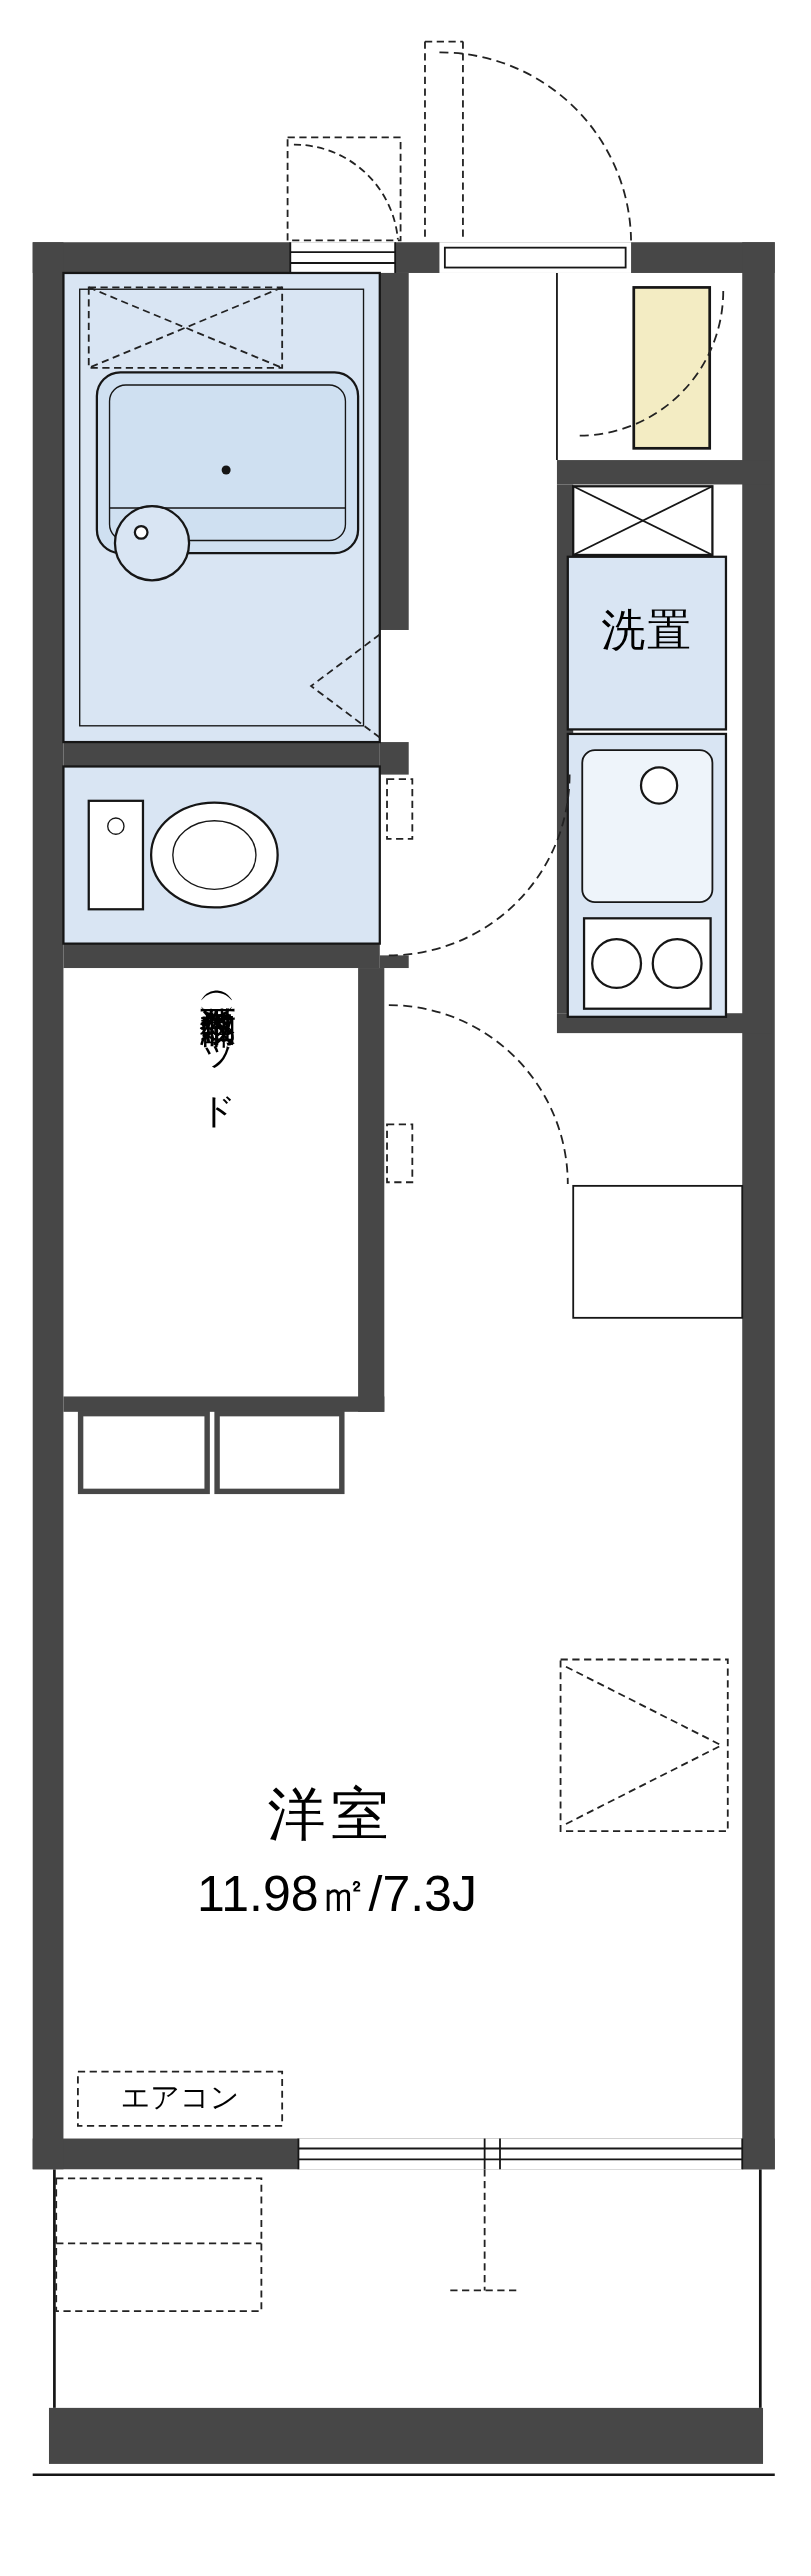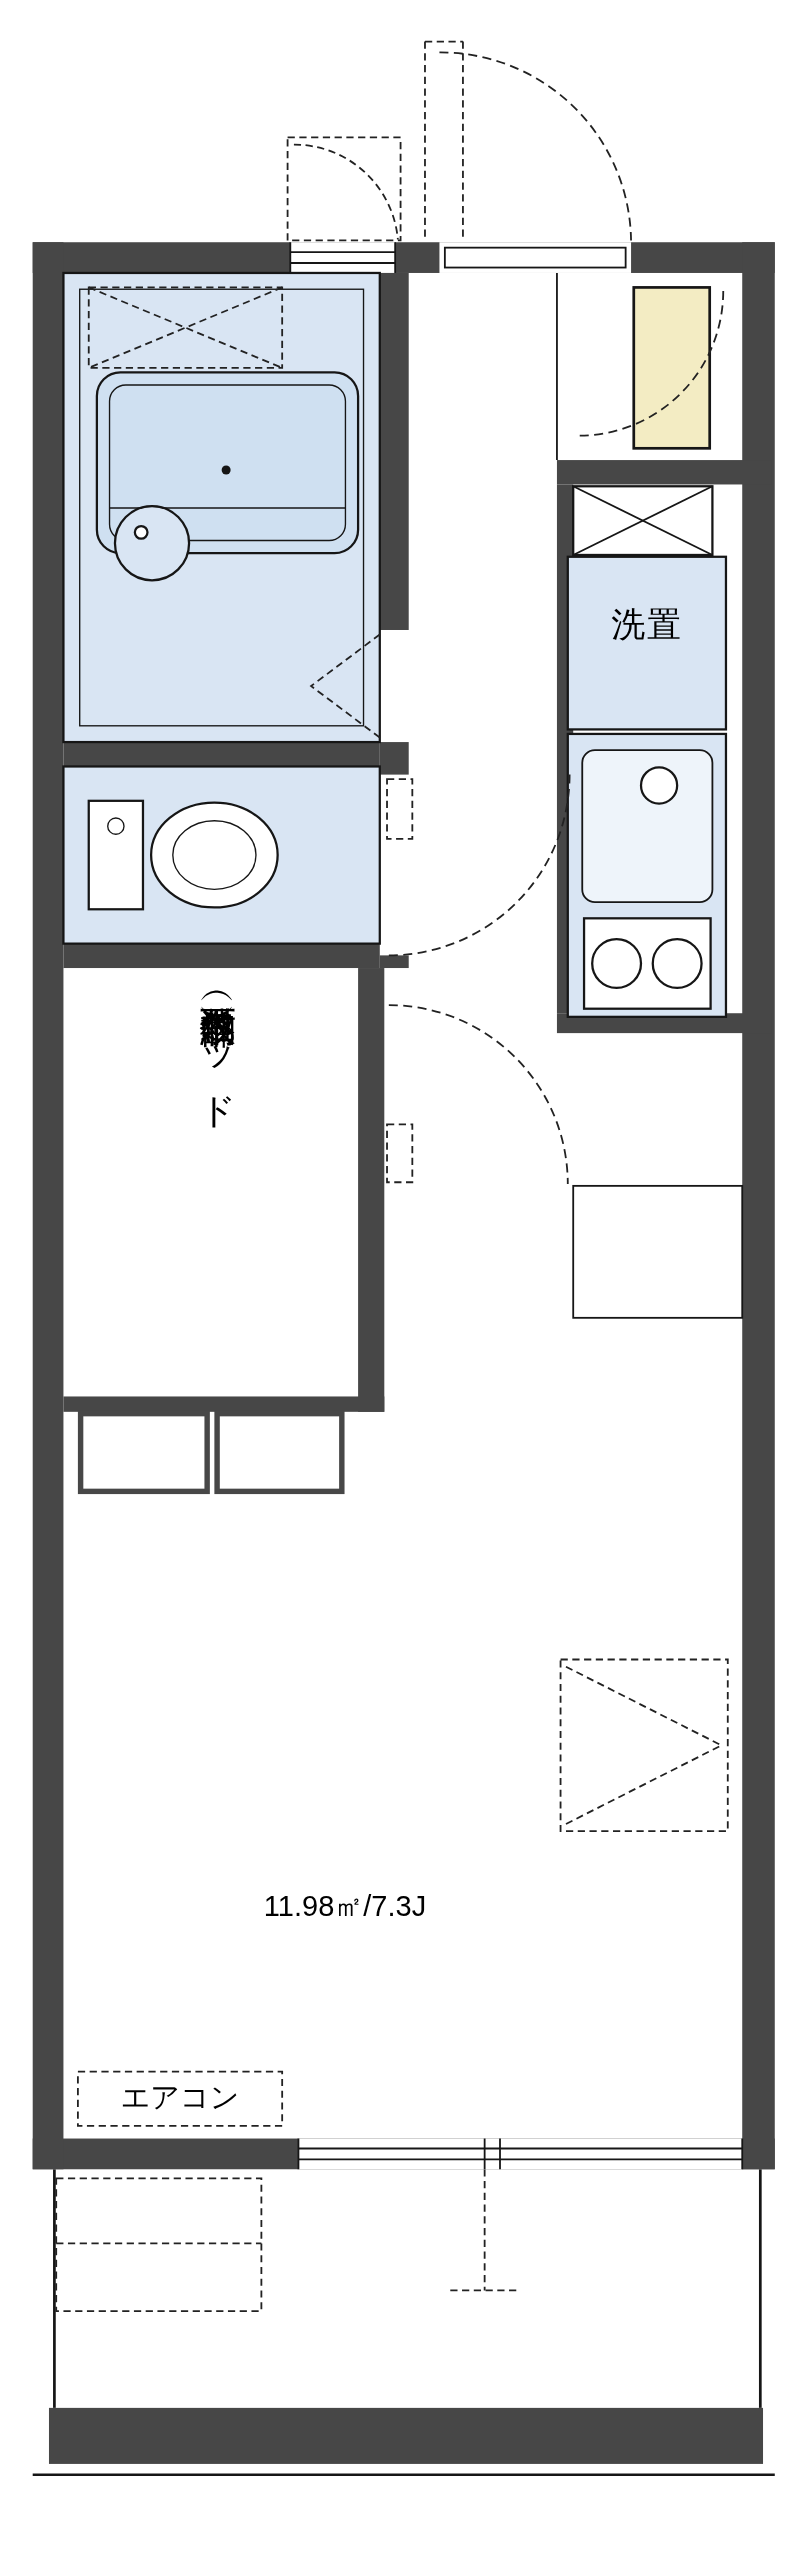--- a/index.html
+++ b/index.html
@@ -16,26 +16,26 @@
   .fixb { fill:#cfe0f1; stroke:#161616; stroke-width:2.5; }
   .thin { fill:none; stroke:#161616; stroke-width:1.5; }
   .ln   { stroke:#161616; stroke-width:2; fill:none; }
   .ln3  { stroke:#161616; stroke-width:3; fill:none; }
   .dash { fill:none; stroke:#222222; stroke-width:2; stroke-dasharray:10 6; }
   .dashf{ fill:none; stroke:#222222; stroke-width:2; stroke-dasharray:8 5; }
 
   
   .lbl { position:absolute; color:#000; text-align:center; line-height:1.1;
          font-family:"Liberation Sans","DejaVu Sans",sans-serif; }
-  .lbl-washer { left:568px; top:606px; width:158px; font-size:34px; letter-spacing:1.8px; }
+  .lbl-washer { left:568px; top:606px; width:158px; font-size:44px; letter-spacing:1.8px; }
   .lbl-bed    { left:179px; top:978px; width:58px; height:425px; font-size:36px;
                 writing-mode:vertical-rl; text-orientation:mixed; line-height:1.05;
                 letter-spacing:0.9px; text-align:start; }
   .lbl-room   { left:150px; top:1782px; width:362px; font-size:58px; letter-spacing:5.4px; }
-  .lbl-size   { left:119px; top:1867px; width:452px; font-size:29px;margin-top:24px; }
+  .lbl-size   { left:111px; top:1867px; width:452px; font-size:50px; }
   .lbl-aircon { left:78px;  top:2082px; width:204px; font-size:29px;text-align:center; }
 </style>
 </head>
 <body>
 
 <div class="plan">
 
 <svg width="812" height="2576" viewBox="0 0 898 2850" xmlns="http://www.w3.org/2000/svg">
 
   <rect x="0" y="0" width="898" height="2850" fill="#ffffff"></rect>
@@ -136,17 +136,18 @@
   <rect x="240" y="1564" width="138" height="86" fill="#ffffff" stroke="#474747" stroke-width="6"></rect>
 
   <rect x="620" y="1836" width="185" height="190" class="dashf"></rect>
   <path d="M 626 1844 L 798 1931 M 626 2018 L 798 1931" class="dashf"></path>
 
   <rect x="86" y="2292" width="226" height="60" class="dashf"></rect>
 </svg>
 
 <div class="lbl lbl-washer">洗置</div>
 <div class="lbl lbl-bed">造付（下部収納）ベッド</div>
+<div class="lbl lbl-room">洋室</div>
 <div class="lbl lbl-size">11.98㎡/7.3J</div>
 <div class="lbl lbl-aircon">エアコン</div>
 
 </div>
 
 
 </body></html>

